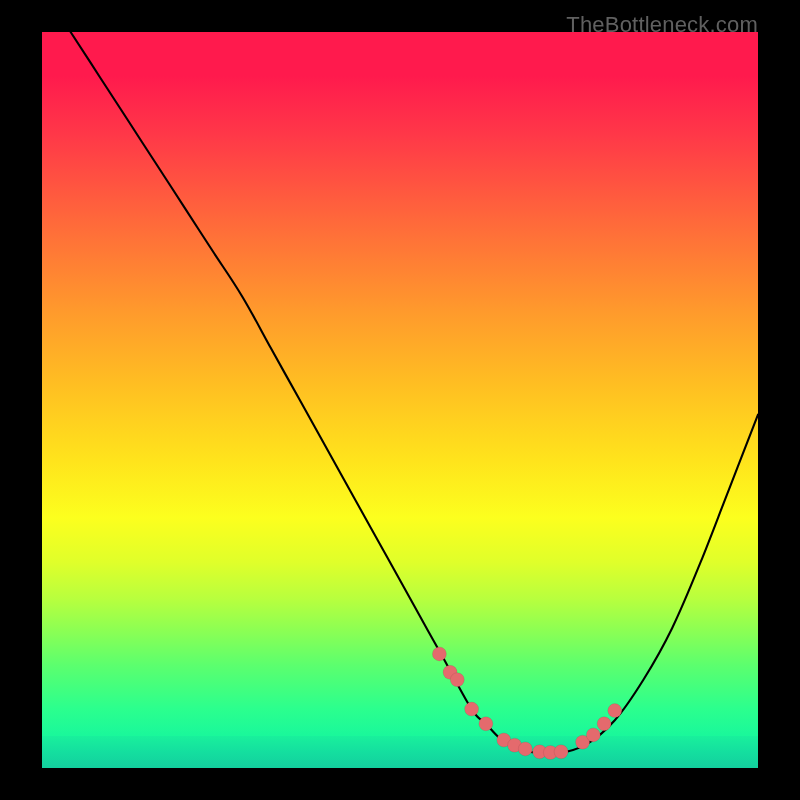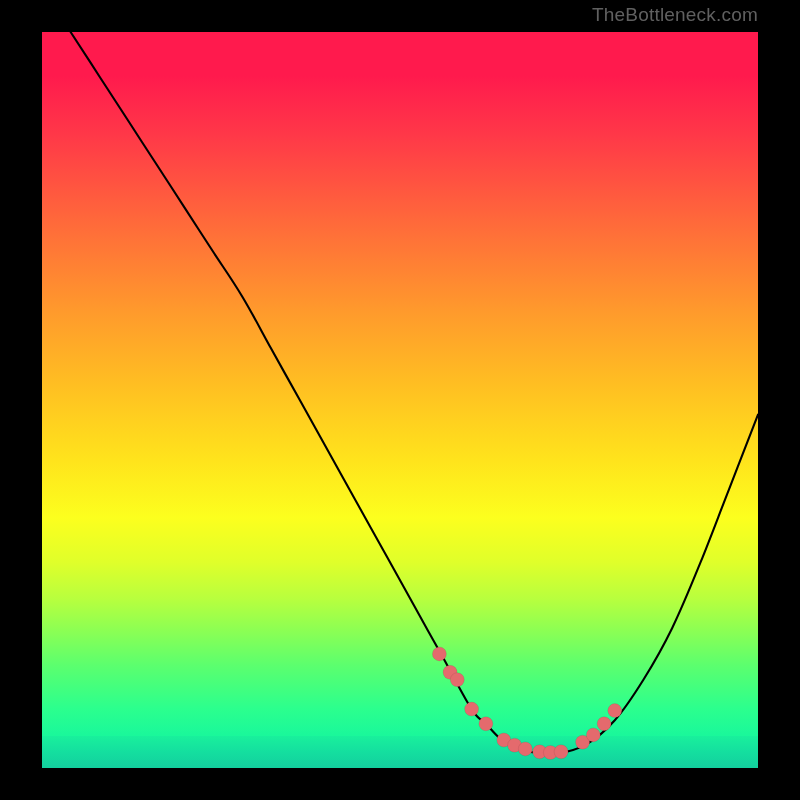--- a/index.html
+++ b/index.html
@@ -48,24 +48,24 @@
     top: 736px;
     height: 32px;
     background: linear-gradient(to bottom,
       #19f09c 0%,
       #14df9f 50%,
       #13cf9e 100%
     );
   }
   .watermark {
     position: absolute;
-    top: 4px;
+    top: 12px;
     right: 42px;
     color: #606060;
-    font-size: 19px;
+    font-size: 22px;
     letter-spacing: 0.2px;
   }
   svg.overlay {
     position: absolute;
     left: 42px;
     top: 32px;
     width: 716px;
     height: 736px;
     overflow: visible;
   }

